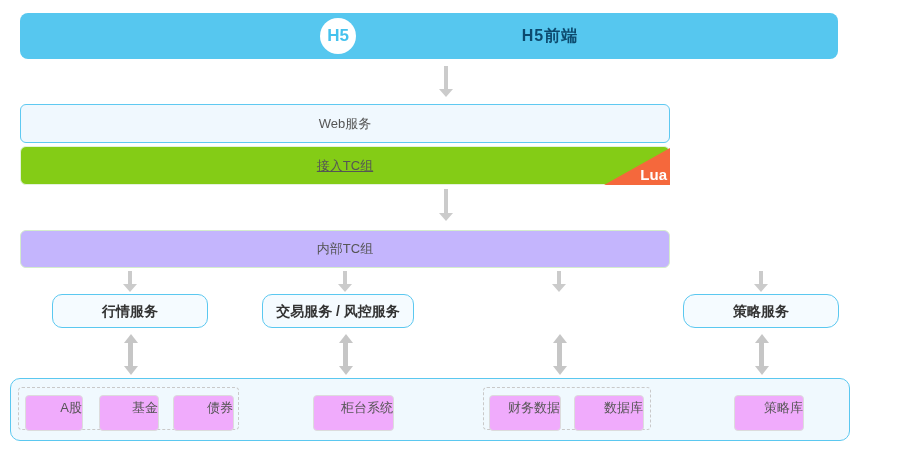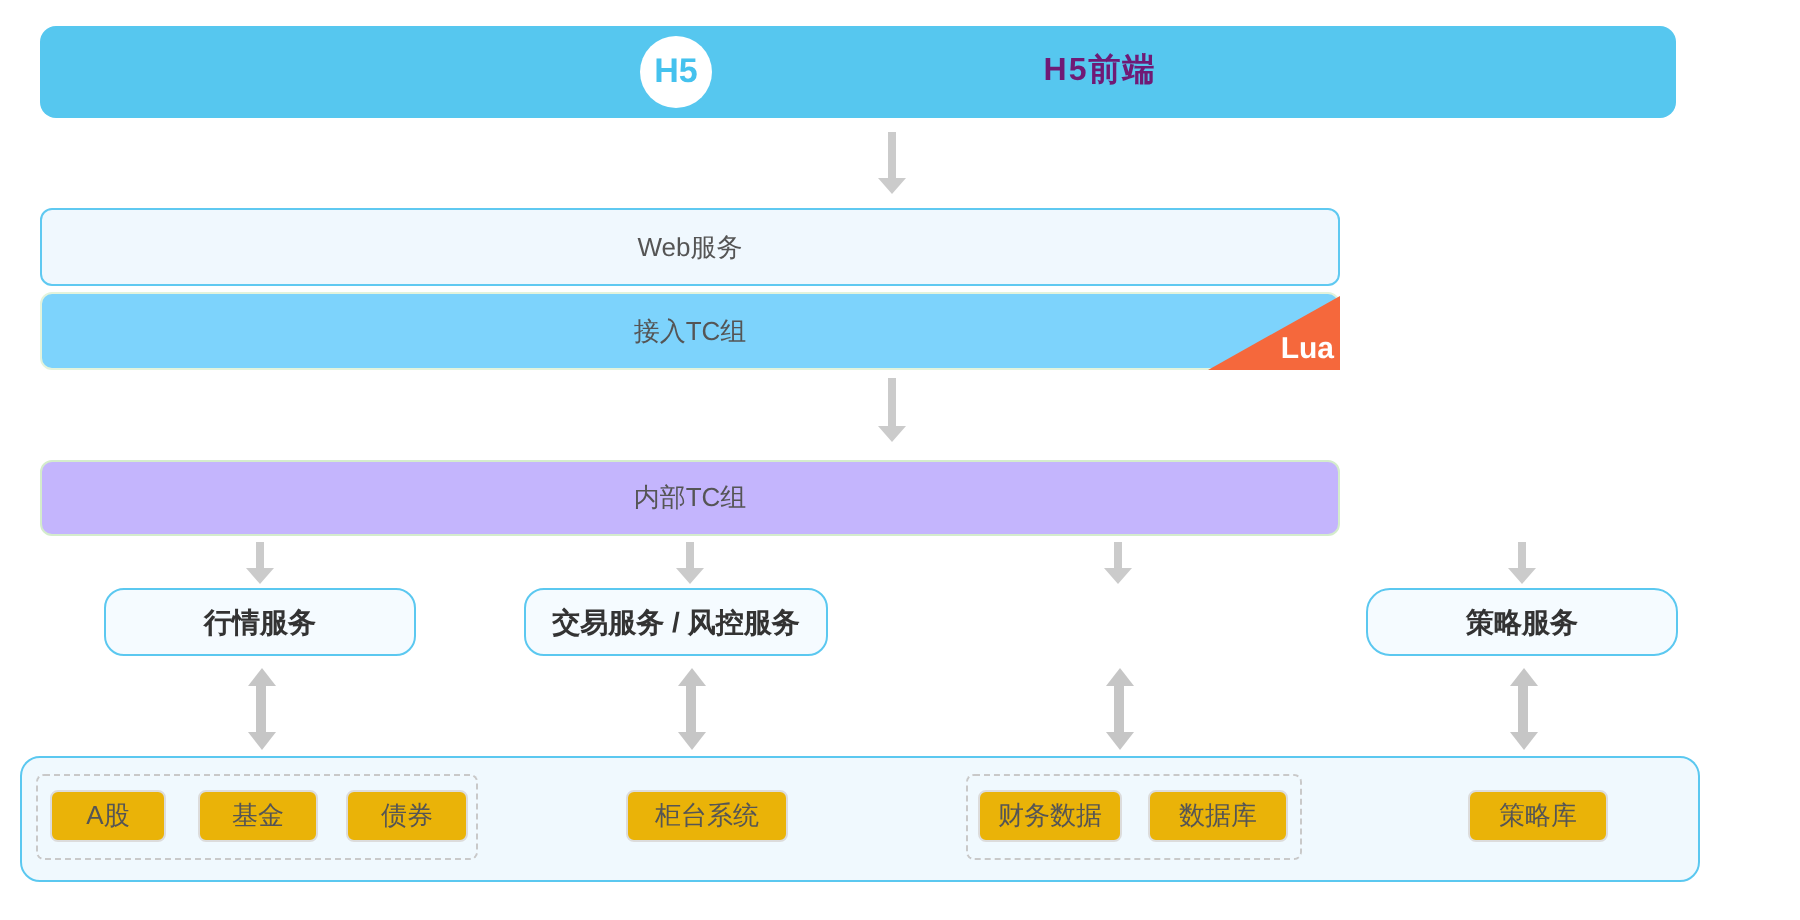--- a/index.html
+++ b/index.html
@@ -6,30 +6,30 @@
   body { background:#ffffff; font-family:"Liberation Sans", sans-serif; }
   .stage { position:relative; width:900px; height:460px; background:#ffffff; overflow:hidden; }
 
   
   .banner { position:absolute; left:20px; top:13px; width:818px; height:46px;
             background:#56C7EF; border-radius:8px; }
   .h5-circle { position:absolute; left:300px; top:5px; width:36px; height:36px;
                background:#ffffff; border-radius:50%; color:#45C2EE; font-weight:bold;
                font-size:17px; text-align:center; line-height:36px; }
   .banner-title { position:absolute; left:440px; top:0; width:180px; height:46px;
-                  line-height:46px; text-align:center; color:#701a75; font-weight:bold;
+                  line-height:46px; text-align:center; color:#0c4a6e; font-weight:bold;
                   font-size:16px; letter-spacing:1px; }
 
   
   .layer { position:absolute; left:20px; width:650px; text-align:center;
            font-size:13px; color:#555555; border-radius:6px; }
   .layer-web { top:104px; height:39px; line-height:37px;
                background:#F0F8FE; border:1px solid #5FC9F1; }
   .layer-access { top:146px; height:39px; line-height:37px;
-                  background:#7dd3fc; border:1px solid #E3F3DC; }
+                  background:#84cc16; border:1px solid #E3F3DC;text-decoration:underline; }
   .layer-internal { top:230px; height:38px; line-height:36px;
                     background:#c4b5fd; border:1px solid #D4ECCC; }
 
   
   .lua-corner { position:absolute; right:-1px; bottom:-1px; width:66px; height:37px;
                 background:#F5683C;
                 clip-path:polygon(100% 0, 100% 100%, 0 100%); }
   .lua-label { position:absolute; right:3px; bottom:1px; color:#ffffff;
                font-weight:bold; font-size:15px; line-height:1.2; }
 
@@ -42,22 +42,22 @@
   .svc-3 { left:480px; width:158px; }
   .svc-4 { left:683px; width:156px;border-radius:12px; }
 
   
   .res-container { position:absolute; left:10px; top:378px; width:840px; height:63px;
                    background:#F0F9FE; border:1px solid #5BC8F0; border-radius:10px; }
   .dashed-group { position:absolute; top:8px; height:43px;
                   border:1px dashed #C9C9C9; border-radius:4px; }
   .dg-1 { left:7px;  width:221px; }
   .dg-2 { left:472px; width:168px; }
-  .chip { position:absolute; top:16px; height:26px; line-height:24px; text-align:center;
-          font-size:13px; color:#555555; background:#eab308;
+  .chip { position:absolute; top:16px; height:36px; line-height:24px; text-align:right;
+          font-size:13px; color:#555555; background:#f0abfc;
           border:1px solid #DCDCDC; border-radius:4px; }
   .chip-astock  { left:14px;  width:58px; }
   .chip-fund    { left:88px;  width:60px; }
   .chip-bond    { left:162px; width:61px; }
   .chip-counter { left:302px; width:81px; }
   .chip-fin     { left:478px; width:72px; }
   .chip-db      { left:563px; width:70px; }
   .chip-strat   { left:723px; width:70px; }
 
   

